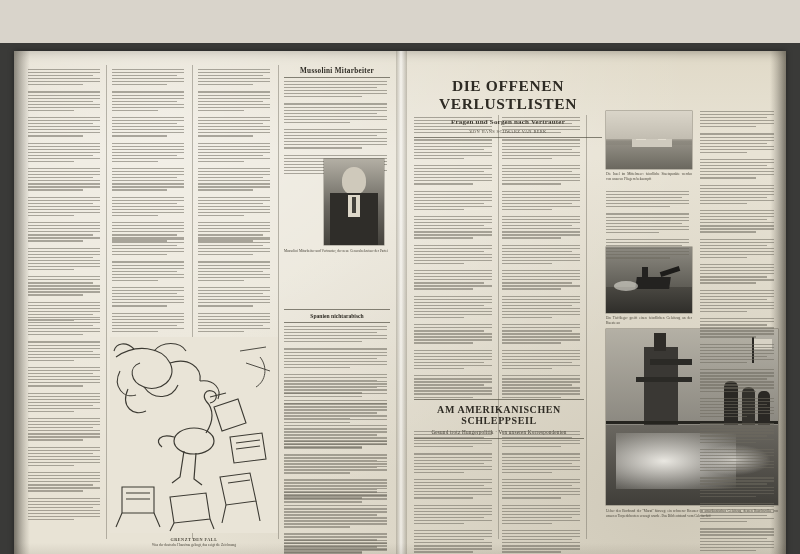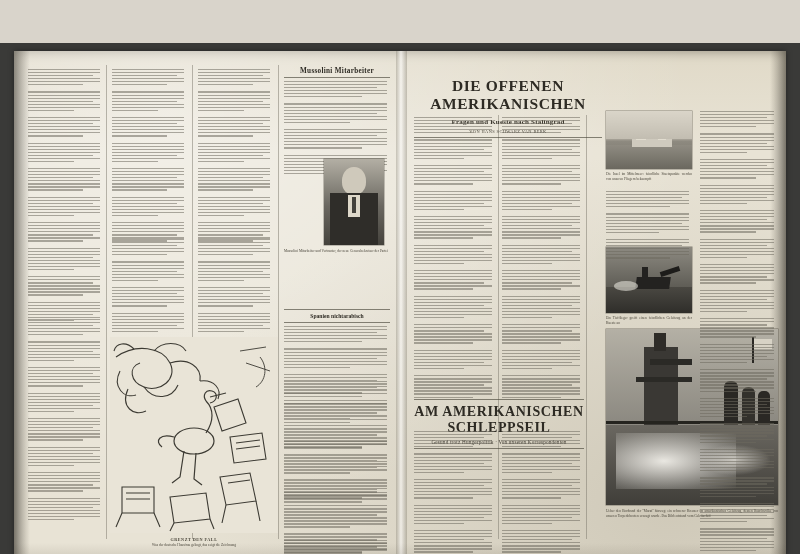--- a/index.html
+++ b/index.html
@@ -694,22 +694,22 @@
 
     </div>
   </div>
 
   <div class="pageside right">
 
     <div class="vrule" style="left:176px;top:64px;height:424px;"></div>
     <div class="vrule" style="left:88px;top:64px;height:424px;"></div>
 
     <div style="position:absolute;left:4px;top:26px;width:188px;">
-      <div class="hd big">DIE OFFENEN AMERIKANISCHEN</div>
-      <div class="sub" style="margin-top:5px;font-size:7px;font-weight:bold;">Fragen und Kueste nach Stalingrad</div>
+      <div class="hd big">DIE OFFENEN VERLUSTLISTEN</div>
+      <div class="sub" style="margin-top:5px;font-size:7px;font-weight:bold;">Fragen und Sorgen nach Vertrauter</div>
       <div class="byl" style="margin-top:3px;">VON HANS SCHWARZ VAN BERK</div>
       <div class="rule" style="margin-top:3px;"></div>
     </div>
 
     <div class="col lines" style="left:4px;top:66px;width:80px;">
       <i class="n"></i>
         <i class="n"></i>
         <i class="m"></i>
         <i class="n"></i>
         <i class="n"></i>
@@ -928,21 +928,21 @@
       <div style="position:absolute;left:10px;top:104px;width:120px;height:56px;background:radial-gradient(ellipse at 40% 50%, rgba(246,244,238,.92), rgba(246,244,238,.25) 70%, rgba(246,244,238,0));"></div>
       <div style="position:absolute;left:94px;top:116px;width:70px;height:30px;background:radial-gradient(ellipse at 50% 50%, rgba(235,232,224,.7), rgba(0,0,0,0) 72%);"></div>
 
       <div style="position:absolute;left:148px;top:10px;width:18px;height:10px;background:#d7d2c5;"></div>
       <div style="position:absolute;left:146px;top:8px;width:1.5px;height:26px;background:#2a2824;"></div>
     </div>
     <div class="cap" style="position:absolute;left:196px;top:458px;width:172px;">Ueber den Bordrand der "Marat" hinweg: ein schwerer Kreuzer im amerikanischen Geleitzug, dessen Rauchwolke von unseren Torpedobooten erzeugt wurde. Das Bild entstand vom Geleitschiff</div>
 
     <div style="position:absolute;left:4px;top:348px;width:170px;">
       <div class="rule" style="margin-bottom:4px;"></div>
-      <div class="hd mid" style="font-size:14px;">AM AMERIKANISCHEN SCHLEPPSEIL</div>
+      <div class="hd mid" style="font-size:10px;">AM AMERIKANISCHEN SCHLEPPSEIL</div>
       <div class="sub" style="margin-top:3px;font-size:5.2px;">Gesund trotz Hungerpolitik · Von unseren Korrespondenten</div>
       <div class="rule" style="margin-top:3px;"></div>
     </div>
 
     <div class="col lines" style="left:4px;top:380px;width:80px;">
       <i class="n"></i>
         <i class="n"></i>
         <i class="m"></i>
         <i class="n"></i>
         <i class="n"></i>

